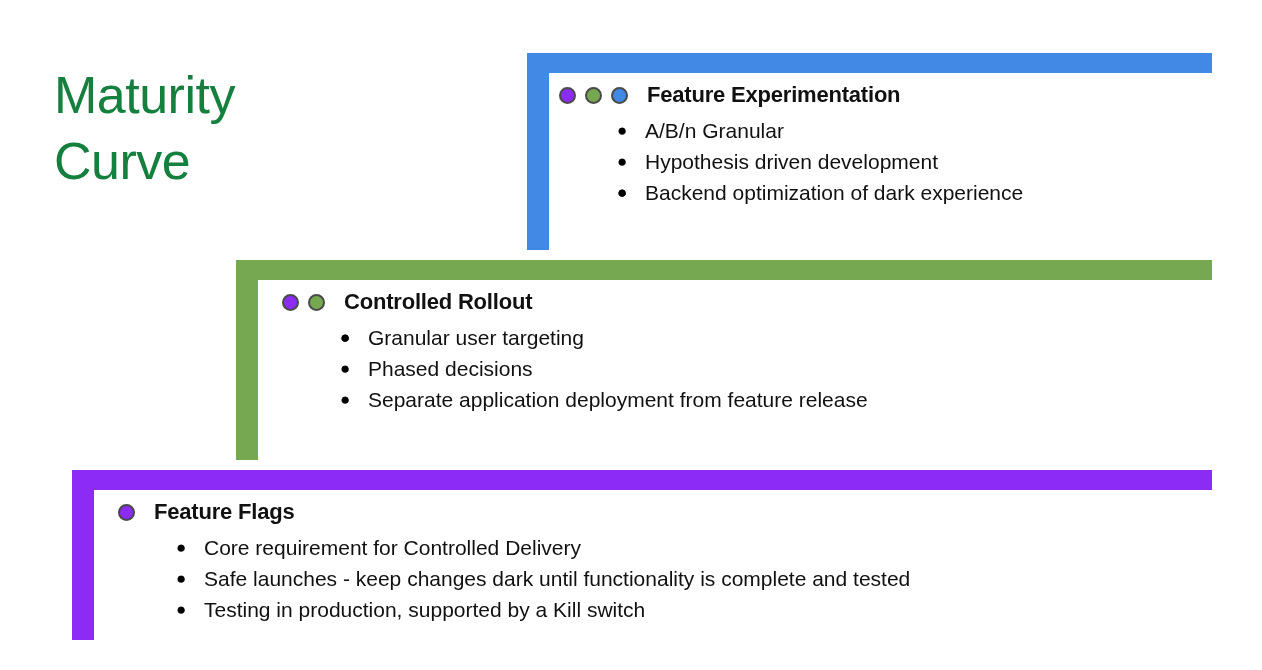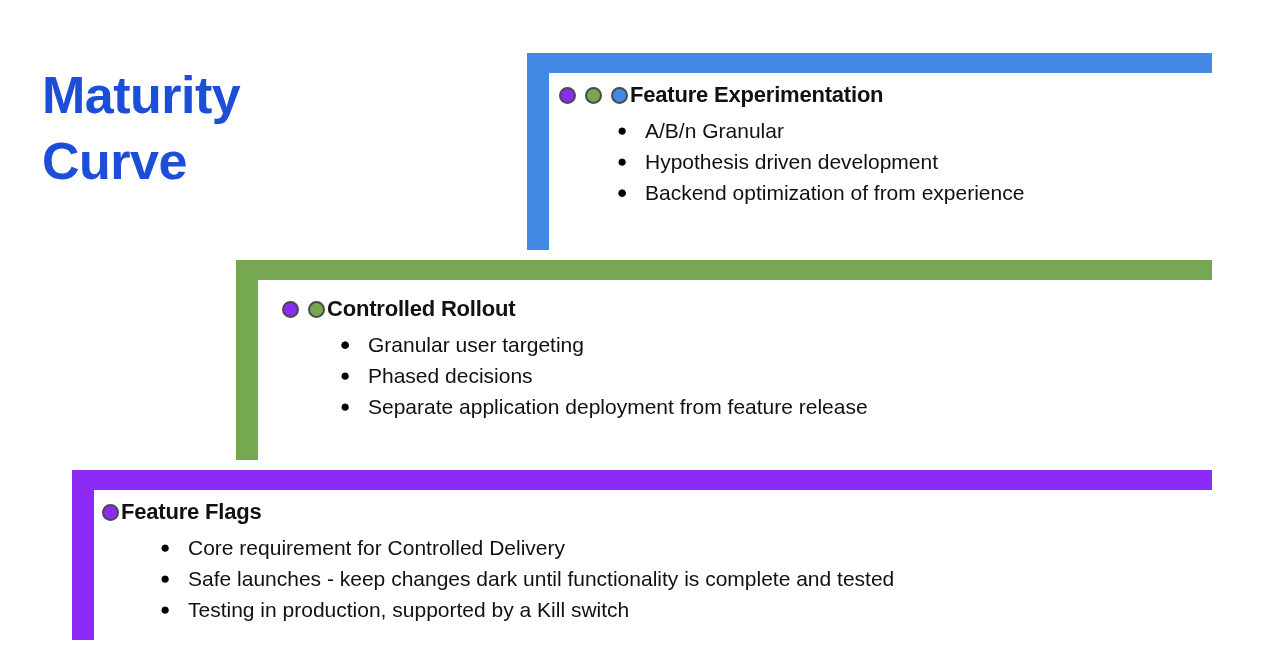--- a/index.html
+++ b/index.html
@@ -17,27 +17,27 @@
   .slide {
     position: relative;
     width: 1262px;
     height: 670px;
     background: #ffffff;
   }
 
   
   .title {
     position: absolute;
-    left: 42px;
+    left: 54px;
     top: 62px;
     width: 300px;
     font-size: 52px;
     line-height: 1.27;
-    font-weight: bold;
-    color: #1d4ed8;
+    font-weight: normal;
+    color: #15803d;
     letter-spacing: -0.5px;
   }
   .title .line { display: block; }
 
   
   .tier {
     position: absolute;
   }
   
   .tier .bar-top {
@@ -56,21 +56,21 @@
 
   .tier .content {
     position: absolute;
     top: 20px;
     left: 22px;
   }
 
   .tier-head {
     display: flex;
     align-items: center;
-    gap: 2px;
+    gap: 19px;
     height: 30px;
     text-align: center;
   }
   .dots {
     display: flex;
     align-items: center;
     gap: 9px;
   }
   .dot {
     width: 17px;
@@ -128,33 +128,33 @@
 
   
   #tier-rollout {
     left: 236px;
     top: 260px;
     width: 976px;
     height: 200px;
   }
   #tier-rollout .bar-top  { width: 976px; background: #76A852; }
   #tier-rollout .bar-left { height: 200px; background: #76A852; }
-  #tier-rollout .content  { padding-top: 14px; padding-left: 24px; }
+  #tier-rollout .content  { padding-top: 7px; padding-left: 24px; }
   #tier-rollout ul.bullets { margin-top: 5px; padding-left: 40px; }
 
   
   #tier-flags {
     left: 72px;
     top: 470px;
     width: 1140px;
     height: 200px;
   }
   #tier-flags .bar-top  { width: 1140px; background: #8B2BF5; }
   #tier-flags .bar-left { height: 170px; background: #8B2BF5; }
-  #tier-flags .content  { padding-top: 7px; padding-left: 8px; }
+  #tier-flags .content  { padding-top: 7px; padding-left: 24px; }
   #tier-flags ul.bullets { margin-top: 5px; padding-left: 40px; }
 </style>
 </head>
 <body>
 
 <div class="slide">
 
   <div class="title">
     <span class="line">Maturity</span>
     <span class="line">Curve</span>
@@ -179,21 +179,21 @@
         </li>
         <li>
           <span class="bullet-glyph">●</span>
           <span>Hypothesis driven development</span>
         </li>
         <li>
           <span class="bullet-glyph">●</span>
         </li>
         <li>
           <span class="bullet-glyph">●</span>
-          <span>Backend optimization of from experience</span>
+          <span>Backend optimization of dark experience</span>
         </li>
       </ul>
     </div>
   </div>
 
   <div class="tier" id="tier-rollout">
     <div class="bar-top"></div>
     <div class="bar-left"></div>
     <div class="content">
       <div class="tier-head">

